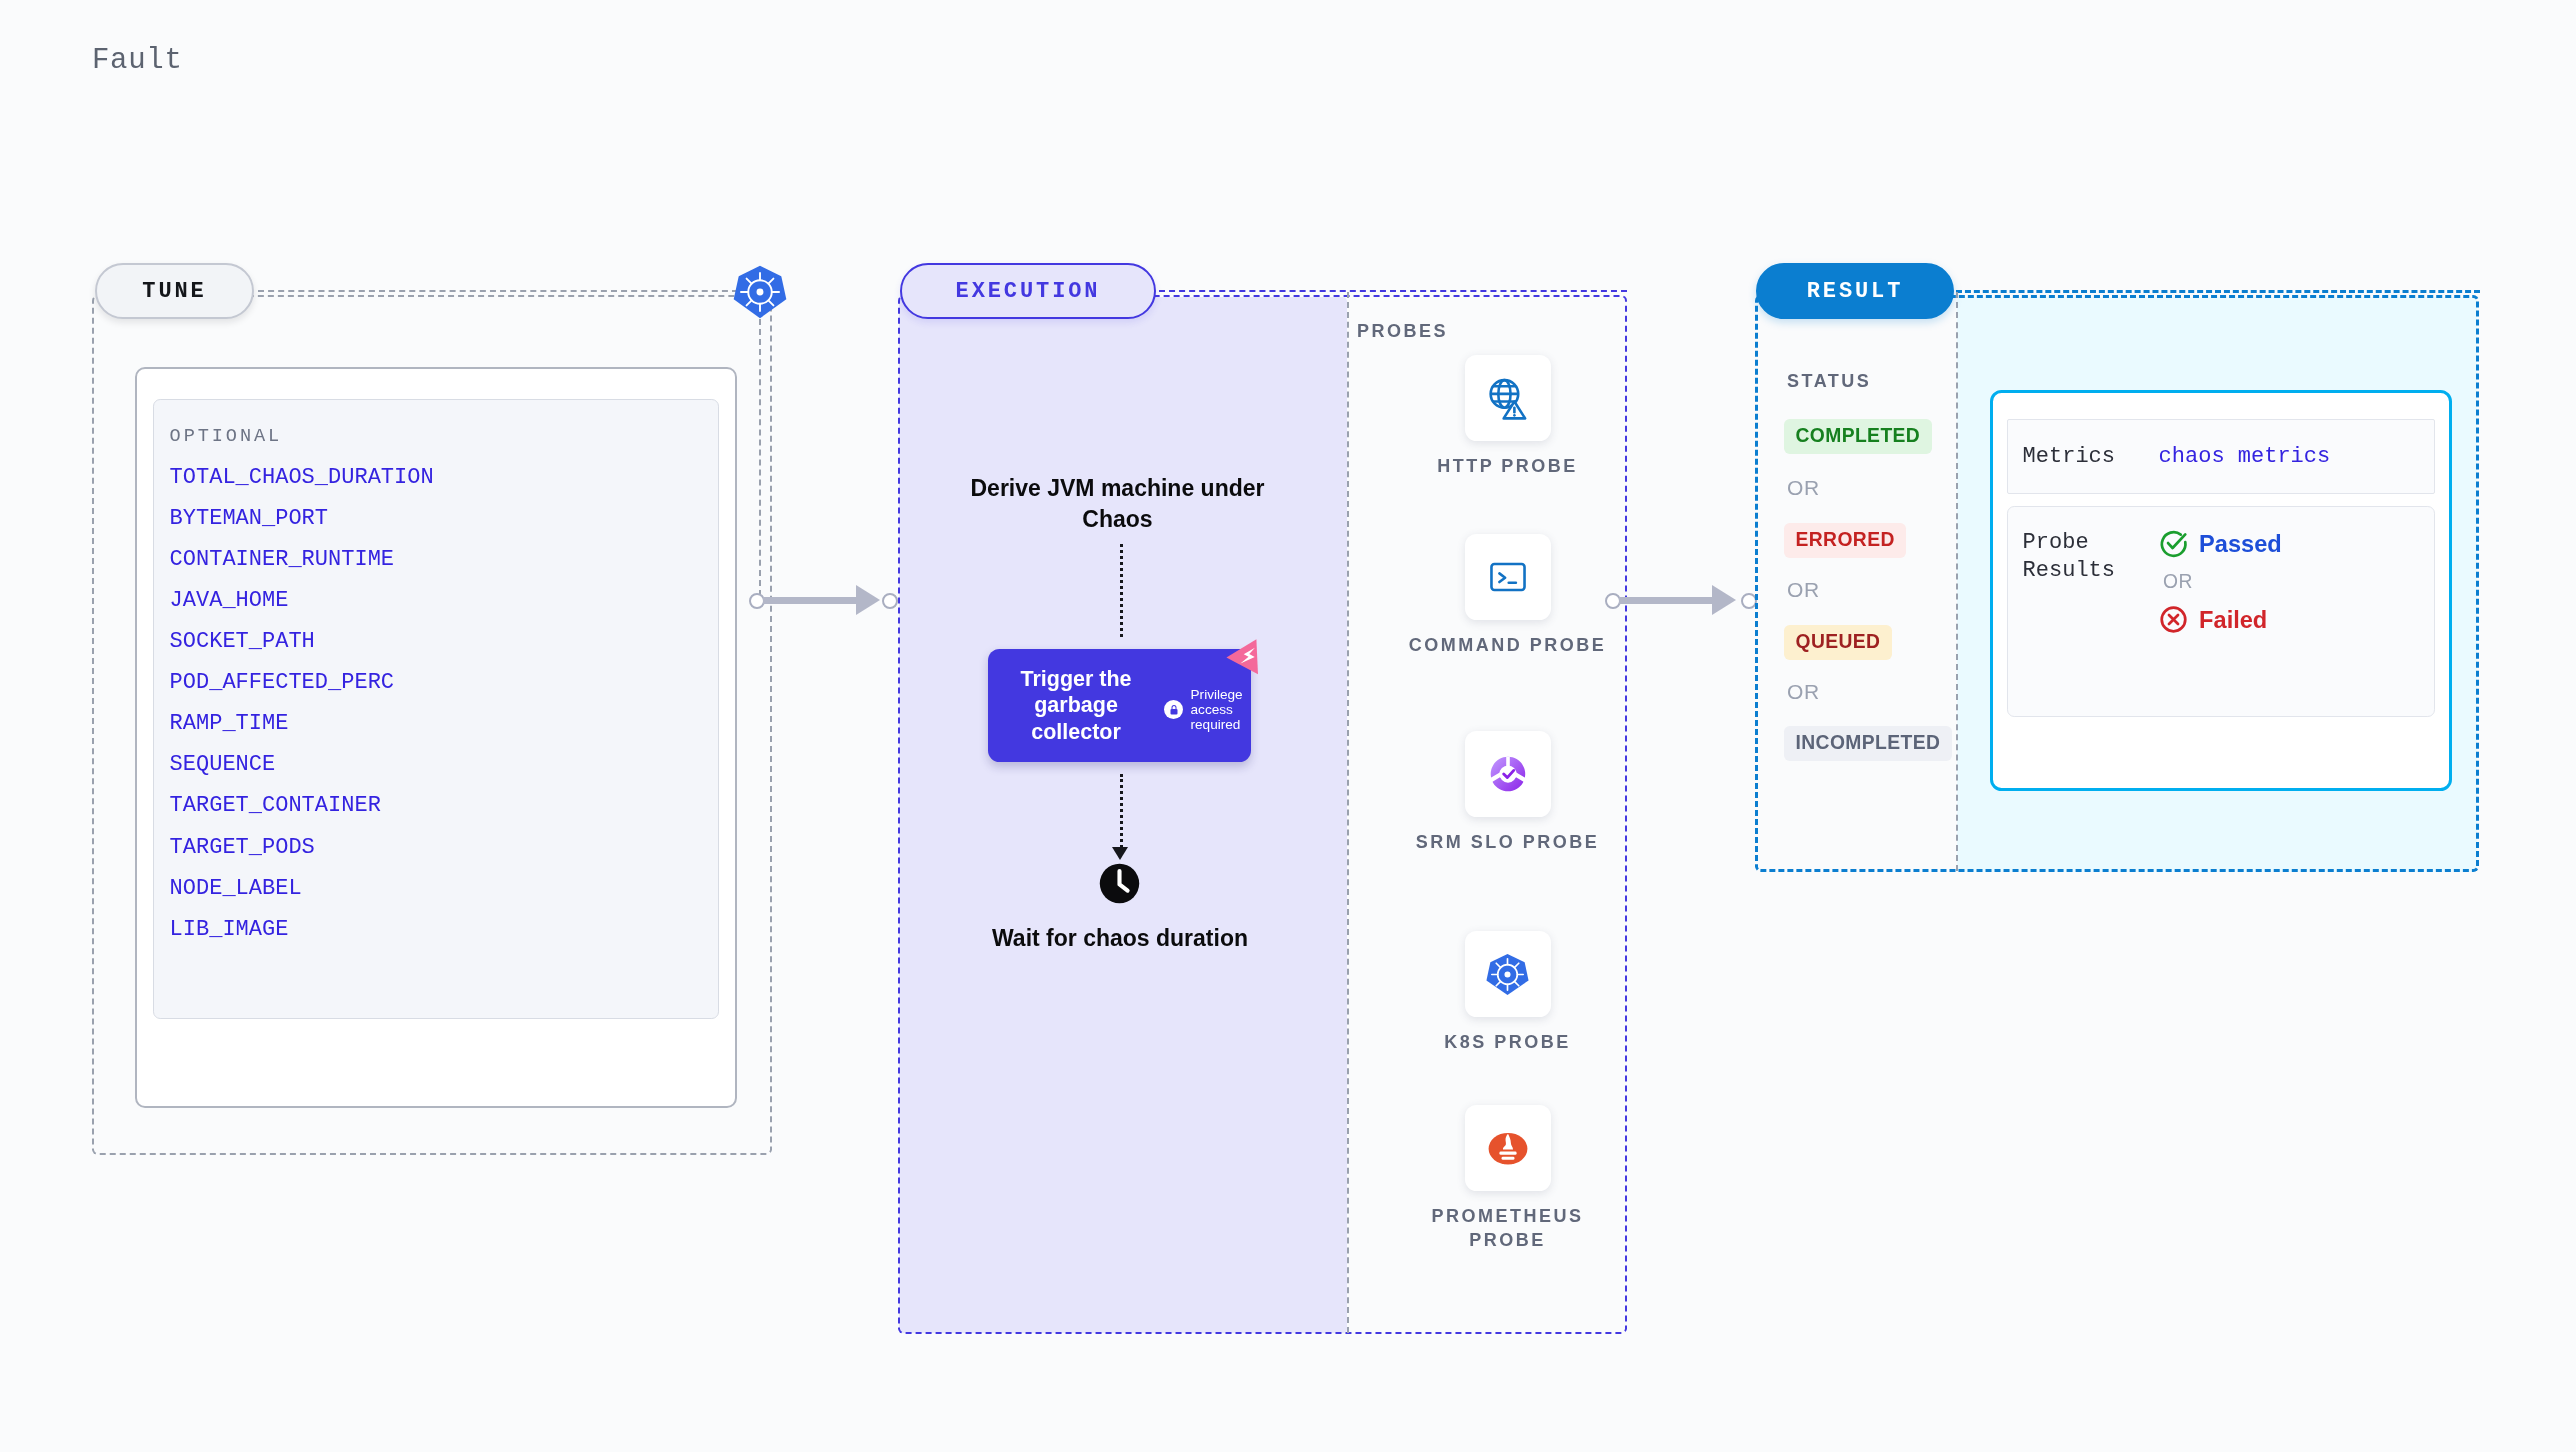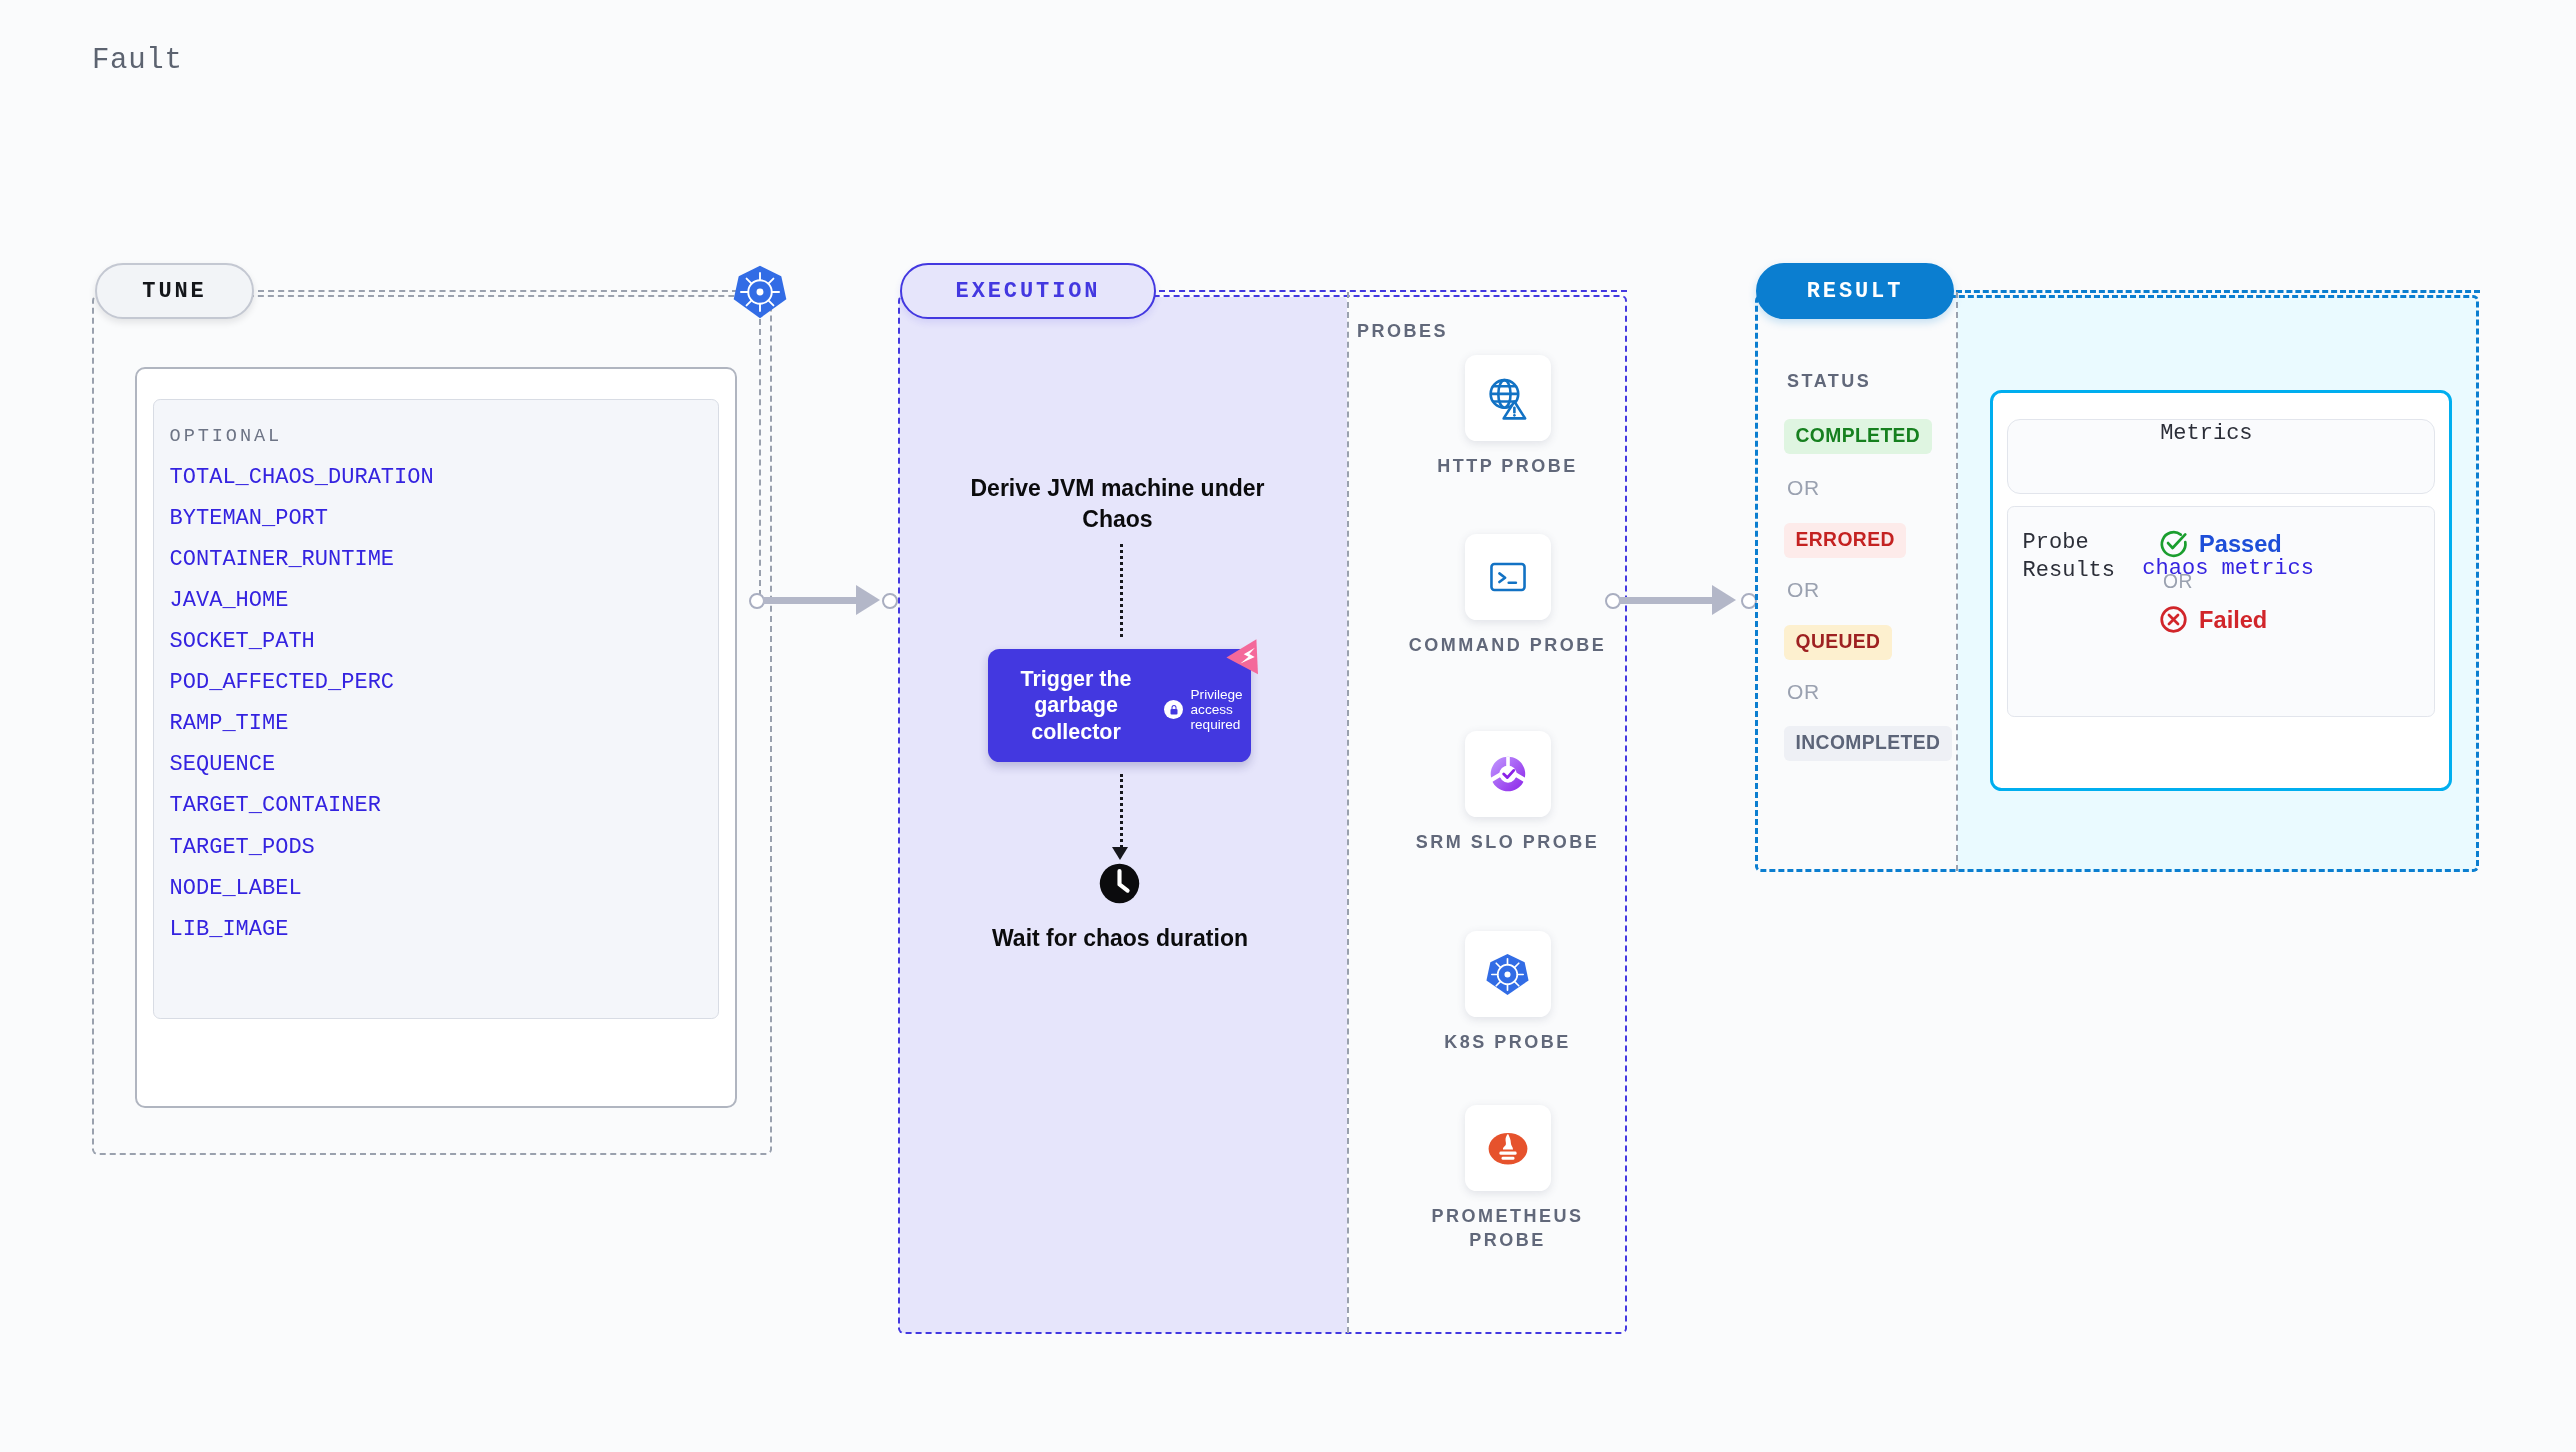--- a/index.html
+++ b/index.html
@@ -205,22 +205,22 @@
     padding: 14.3px;
   }
   #output-header {
     height: 54px; background: #d7d9e3; border-radius: 5.7px;
     display: flex; align-items: center; justify-content: center;
     font-family: "Liberation Mono", monospace; font-size: 25px;
     font-weight: 400; color: #454a57; letter-spacing: 0.7px;
   }
   #metrics-row {
     margin-top: 12px; height: 75px;
-    border: 1.4px solid #e2e5ec; border-radius: 13px; background: #fafbfd;
-    display: flex; align-items: center; padding-left: 14.3px; flex-direction: column;
+    border: 1.4px solid #e2e5ec; border-radius: 2px; background: #fafbfd;
+    display: flex; align-items: center; padding-left: 14.3px;
   }
   .out-key {
     font-family: "Liberation Mono", monospace; font-size: 22px; color: #2c2f39;
     width: 136px; flex: 0 0 136px; line-height: 1.3;
   }
   #metrics-value {
     font-family: "Liberation Mono", monospace; font-size: 22px; color: #3423e0;
   }
   #probe-results-row {
     margin-top: 12px; height: 211px;

